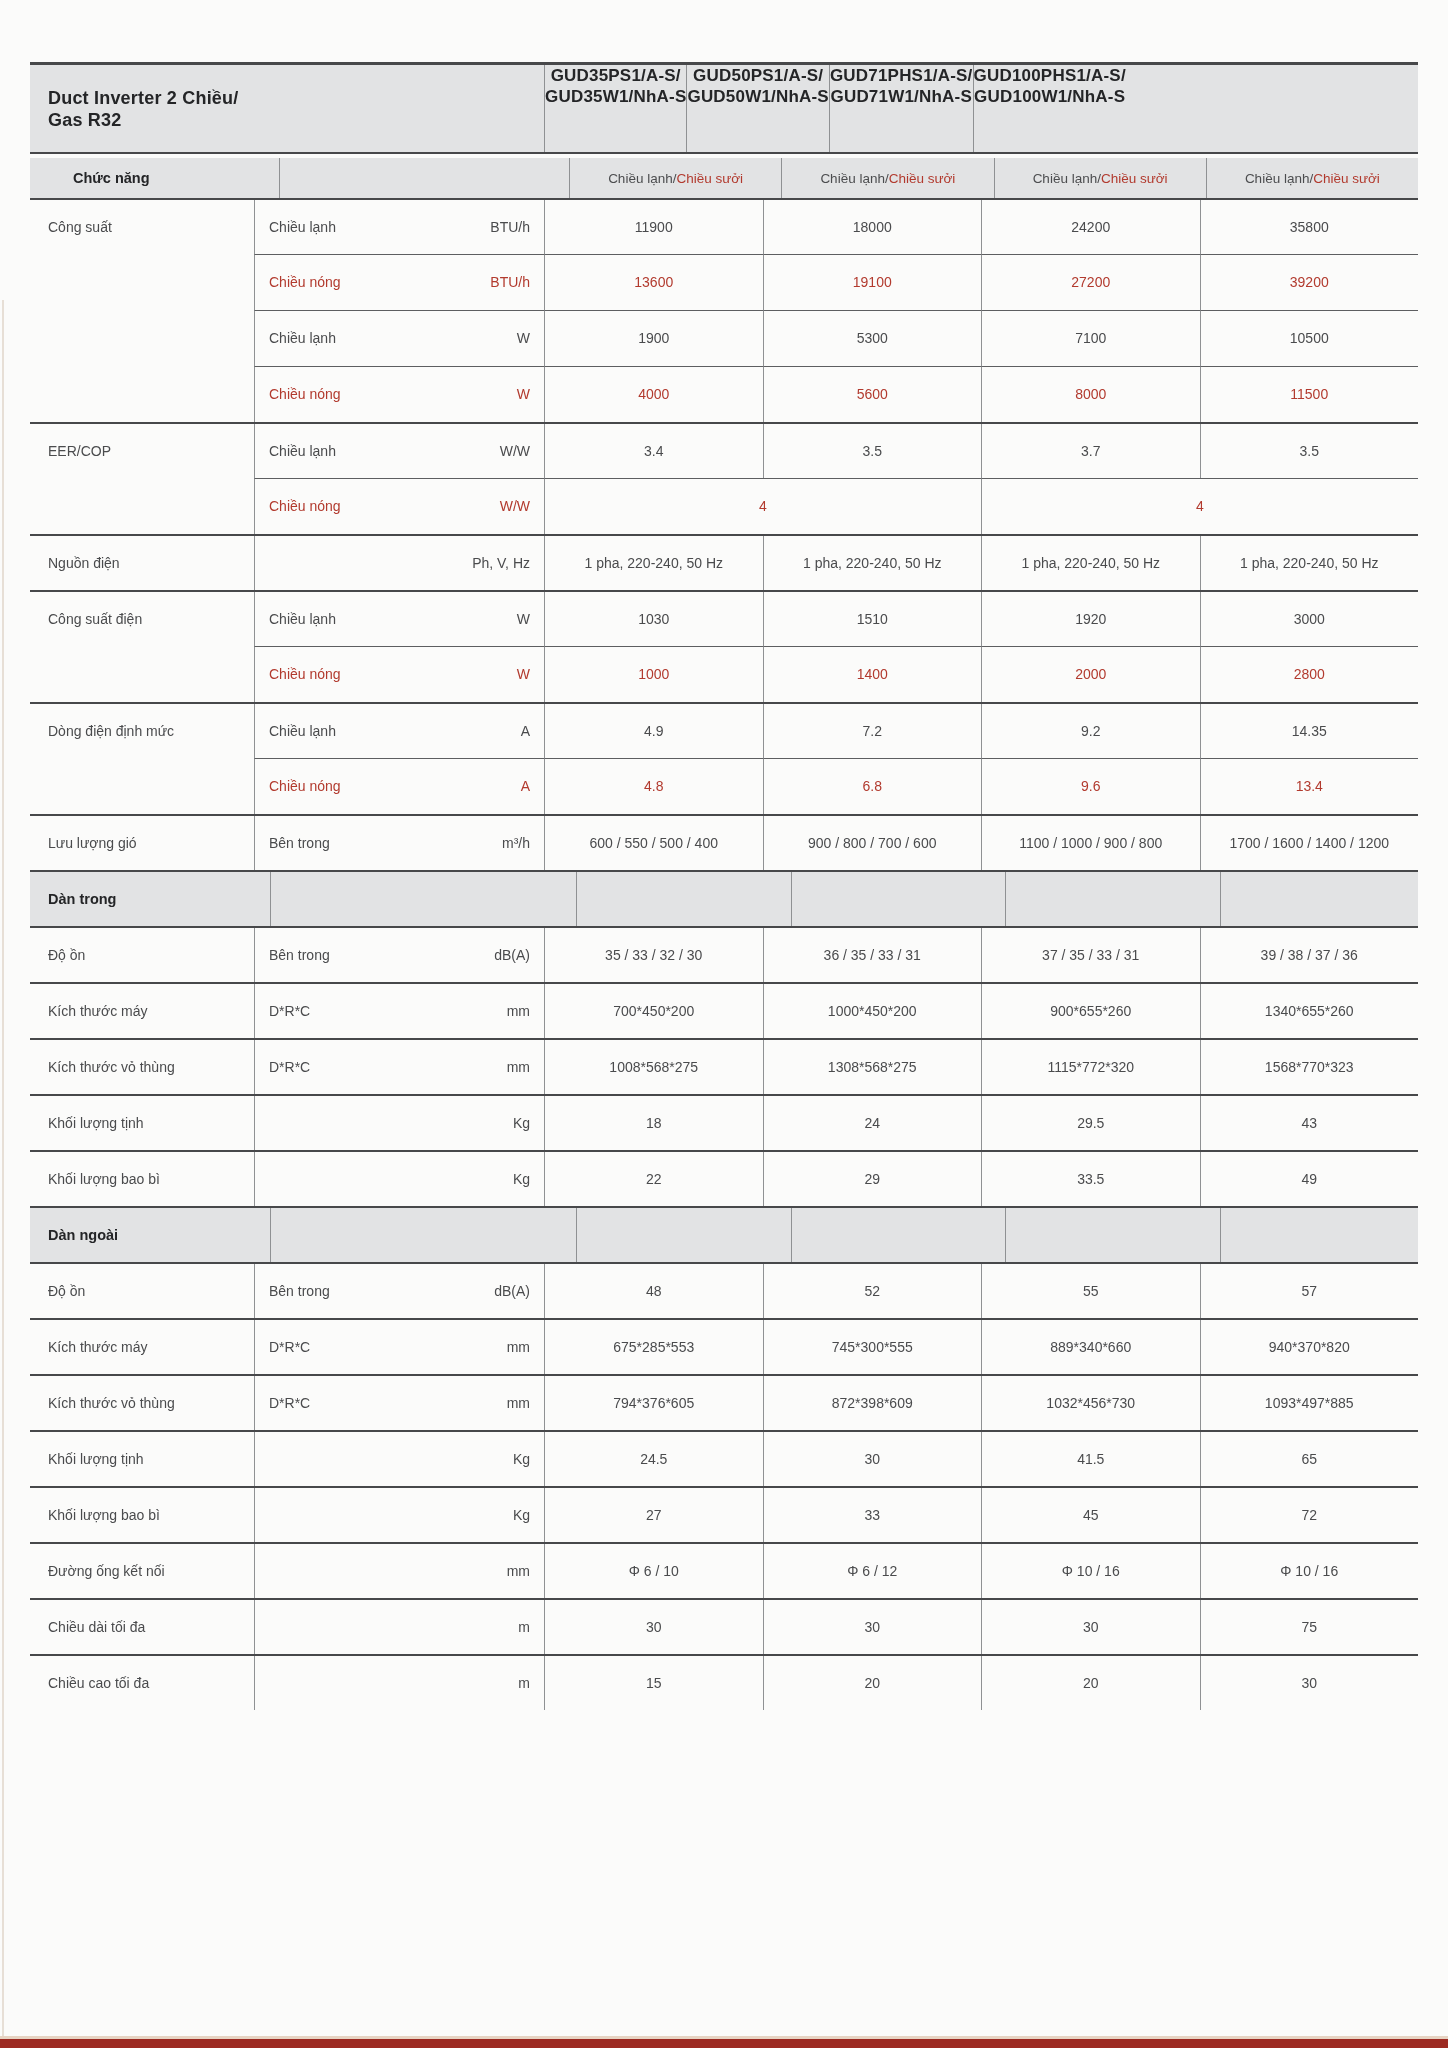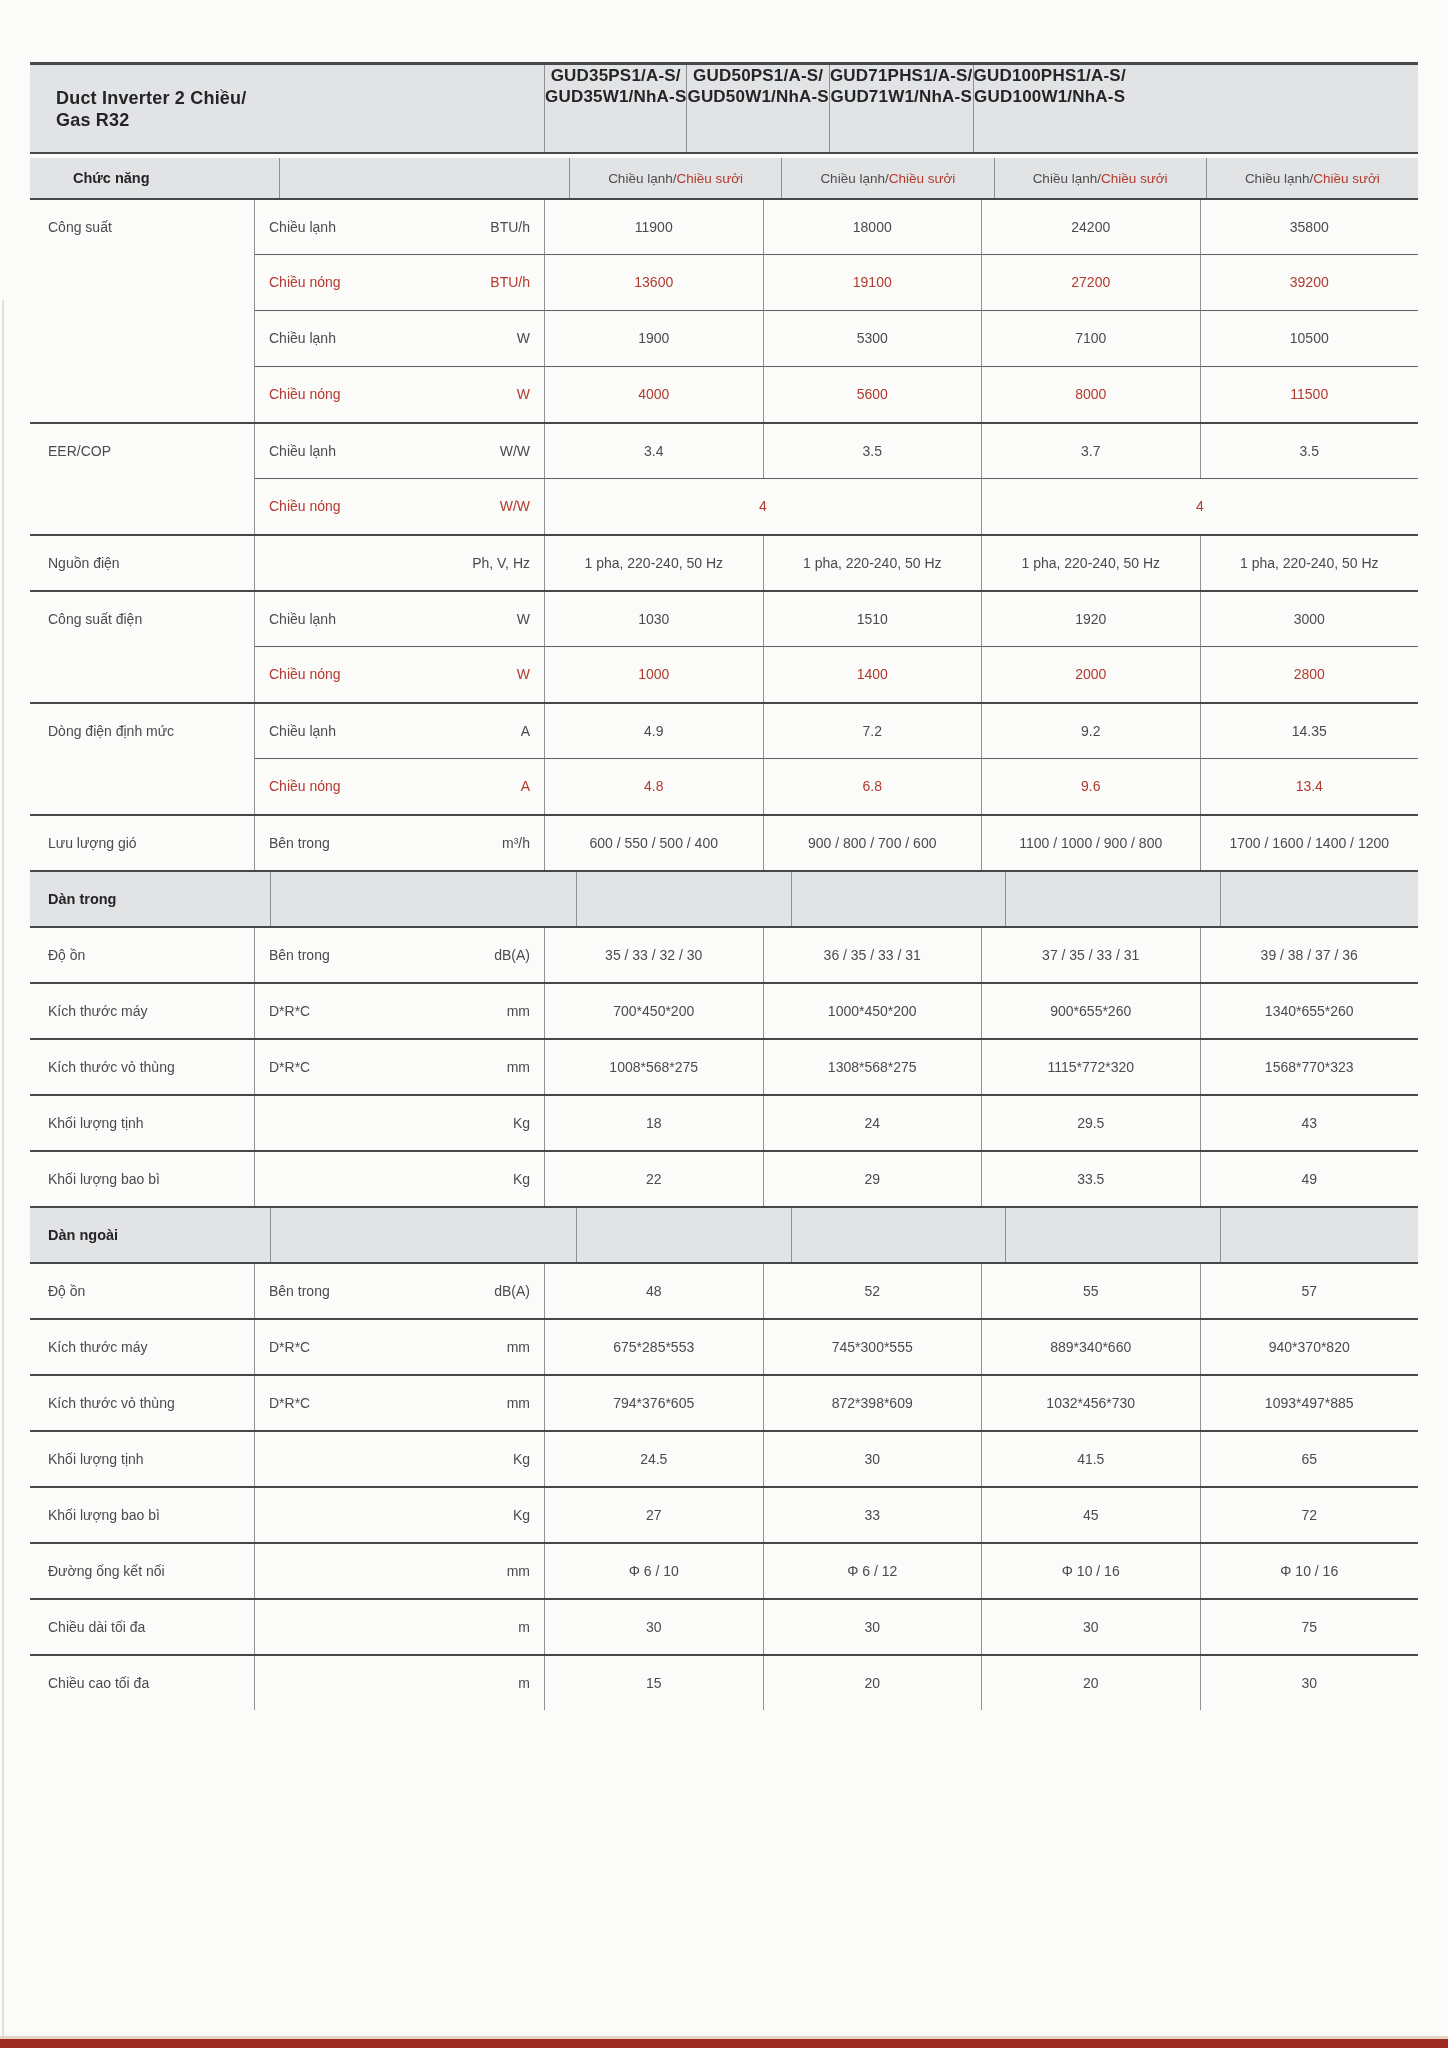--- a/index.html
+++ b/index.html
@@ -30,21 +30,21 @@
   .func-row { height: 40px; background: var(--band); padding-left: 25px; }
   .data-row { height: 56px; }
   .section-row { height: 56px; background: var(--band); border-top: 2px solid var(--heavy); gap: 16px; }
   .gstart { border-top: 2px solid var(--heavy); }
   .gcont > .subunit-cell, .gcont > .val-cell { border-top: 1px solid var(--mid); }
   .cell { display: flex; align-items: center; min-width: 0; }
   .label-cell { width: 224px; padding-left: 18px; }
   .subunit-cell { width: 290px; justify-content: space-between; padding: 0 14px; }
   .val-cell { flex: 1 1 0; justify-content: center; text-align: center; padding: 0 4px; }
   .vcell { border-left: 1px solid var(--vert); }
-  .title-cell { width: 514px; flex-direction: column; align-items: flex-start; justify-content: center; padding-left: 26px; }
+  .title-cell { width: 514px; flex-direction: column; align-items: flex-start; justify-content: center; padding-left: 18px; }
   .model-cell { flex-direction: column; align-items: center; }
   .tline { font-weight: bold; font-size: 17px; line-height: 21px; color: #242527; letter-spacing: 0.2px; }
   .title-cell .tline { font-size: 18px; line-height: 22px; }
   .txt { font-size: 14px; line-height: 17px; }
   .bold { font-weight: bold; font-size: 14.5px; color: #242527; }
   .mode-cell { font-size: 13.5px; color: #4c4d4f; }
   .inline { font-size: 13.5px; white-space: pre; }
   .inline.red { color: var(--red); }
   .subunit-cell.red .txt, .val-cell.red .txt { color: var(--red); }
   .unit { text-align: right; }

